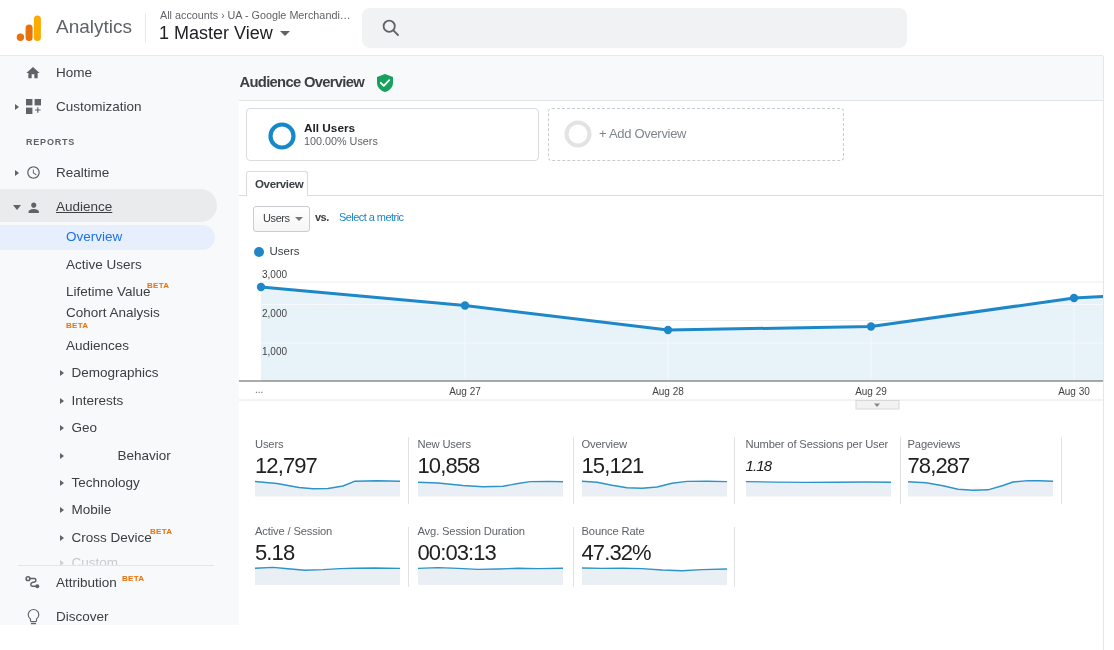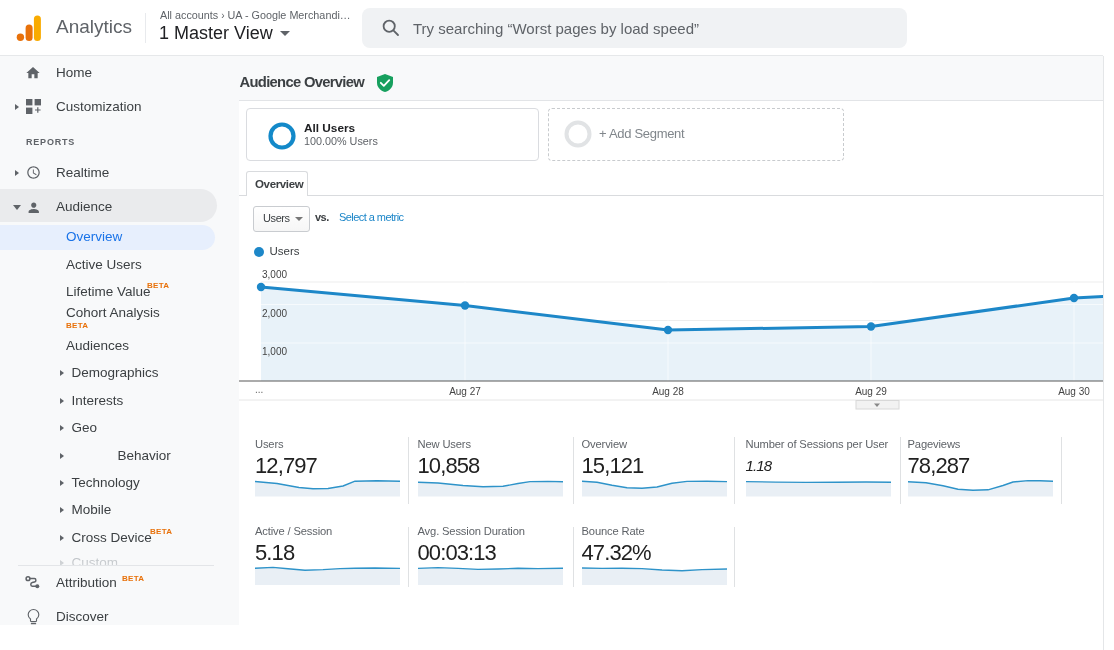--- a/index.html
+++ b/index.html
@@ -25,21 +25,20 @@
   <div class="abs" style="left:145px;top:13px;width:1px;height:30px;background:#e8eaed;"></div>
   <div class="txt" style="left:160px;top:8.5px;font-size:10.8px;color:#5f6368;">All accounts <span style="font-size:10px;">›</span>&nbsp;UA - Google Merchandi…</div>
   <div class="txt" style="left:159px;top:23px;font-size:18px;color:#202124;">1 Master View</div>
   <div class="abs" style="left:280px;top:31px;width:0;height:0;border-left:5px solid transparent;border-right:5px solid transparent;border-top:5px solid #5f6368;"></div>
 
   <div class="abs" style="left:362px;top:8px;width:545px;height:40px;background:#f0f2f4;border-radius:8px;"></div>
   <svg class="abs" style="left:381px;top:18px;" width="20" height="20" viewBox="0 0 20 20">
     <circle cx="8.2" cy="8.2" r="5.6" fill="none" stroke="#5f6368" stroke-width="1.8"></circle>
     <line x1="12.6" y1="12.6" x2="17" y2="17" stroke="#5f6368" stroke-width="1.8" stroke-linecap="round"></line>
   </svg>
-  <div class="txt" style="left:413px;top:20px;font-size:15px;color:#5f6368;">Try searching “Worst pages by load speed”</div>
 
   <div id="nav">
   <div class="abs" style="left:0;top:189px;width:216.5px;height:33px;background:#eaebed;border-radius:0 16.5px 16.5px 0;"></div>
   <div class="abs" style="left:0;top:224.8px;width:215px;height:25.4px;background:#e7effd;border-radius:0 12.7px 12.7px 0;"></div>
   <svg class="abs" style="left:24.5px;top:64.5px;" width="16" height="16" viewBox="0 0 24 24">
         <path d="M10 20v-6h4v6h5v-8h3L12 3 2 12h3v8z" fill="#5f6368"></path>
       </svg>
   <div class="txt" style="left:56px;top:64.5px;font-size:13.5px;color:#3c4043;font-weight:normal;letter-spacing:0;line-height:16px;">Home</div>
   <div class="abs" style="left:14.5px;top:103.5px;width:0;height:0;border-top:3px solid transparent;border-bottom:3px solid transparent;border-left:4.5px solid #5f6368;"></div>
   <svg class="abs" style="left:26px;top:99px;" width="15" height="15" viewBox="0 0 15 15">
@@ -52,21 +51,21 @@
   <div class="txt" style="left:26px;top:133.8px;font-size:9px;color:#5f6368;font-weight:bold;letter-spacing:0.8px;line-height:16px;">REPORTS</div>
   <div class="abs" style="left:14.5px;top:169.5px;width:0;height:0;border-top:3px solid transparent;border-bottom:3px solid transparent;border-left:4.5px solid #5f6368;"></div>
   <svg class="abs" style="left:25.5px;top:165px;" width="15" height="15" viewBox="0 0 24 24">
         <path d="M12 2C6.5 2 2 6.5 2 12s4.5 10 10 10 10-4.5 10-10S17.5 2 12 2zm0 18c-4.4 0-8-3.6-8-8s3.6-8 8-8 8 3.6 8 8-3.6 8-8 8zm.5-13H11v6l5.2 3.2.8-1.3-4.5-2.7z" fill="#5f6368"></path>
       </svg>
   <div class="txt" style="left:56px;top:164.5px;font-size:13.5px;color:#3c4043;font-weight:normal;letter-spacing:0;line-height:16px;">Realtime</div>
   <div class="abs" style="left:13px;top:204.5px;width:0;height:0;border-left:4px solid transparent;border-right:4px solid transparent;border-top:5px solid #5f6368;"></div>
   <svg class="abs" style="left:25.5px;top:199.5px;" width="15.5" height="15.5" viewBox="0 0 24 24">
         <path d="M12 12c2.2 0 4-1.8 4-4s-1.8-4-4-4-4 1.8-4 4 1.8 4 4 4zm0 2c-2.7 0-8 1.3-8 4v2h16v-2c0-2.7-5.3-4-8-4z" fill="#5f6368"></path>
       </svg>
-  <div class="txt" style="left:56px;top:199px;font-size:13.5px;color:#3c4043;font-weight:normal;letter-spacing:0;line-height:16px;">Audience</div>
+  <div class="txt" style="left:56px;top:199px;font-size:13.5px;color:#3c4043;font-weight:normal;letter-spacing:0;line-height:16px;text-decoration:underline;">Audience</div>
   <div class="txt" style="left:66px;top:229px;font-size:13.5px;color:#1a73e8;font-weight:normal;letter-spacing:0;line-height:16px;">Overview</div>
   <div class="txt" style="left:66px;top:256.5px;font-size:13.5px;color:#3c4043;font-weight:normal;letter-spacing:0;line-height:16px;">Active Users</div>
   <div class="txt" style="left:66px;top:284px;font-size:13.5px;color:#3c4043;font-weight:normal;letter-spacing:0;line-height:16px;">Lifetime Value</div>
   <div class="txt" style="left:147px;top:281px;font-size:8px;font-weight:bold;color:#e8710a;letter-spacing:0.3px;">BETA</div>
   <div class="txt" style="left:66px;top:305px;font-size:13.5px;color:#3c4043;font-weight:normal;letter-spacing:0;line-height:16px;">Cohort Analysis</div>
   <div class="txt" style="left:66px;top:320.5px;font-size:8px;font-weight:bold;color:#e8710a;letter-spacing:0.3px;">BETA</div>
   <div class="txt" style="left:66px;top:338px;font-size:13.5px;color:#3c4043;font-weight:normal;letter-spacing:0;line-height:16px;">Audiences</div>
   <div class="abs" style="left:60.0px;top:370.0px;width:0;height:0;border-top:3px solid transparent;border-bottom:3px solid transparent;border-left:4.5px solid #5f6368;"></div>
   <div class="txt" style="left:71.5px;top:365px;font-size:13.5px;color:#3c4043;font-weight:normal;letter-spacing:0;line-height:16px;">Demographics</div>
   <div class="abs" style="left:60.0px;top:397.5px;width:0;height:0;border-top:3px solid transparent;border-bottom:3px solid transparent;border-left:4.5px solid #5f6368;"></div>
@@ -112,21 +111,21 @@
   <svg class="abs" style="left:264px;top:117.5px;" width="36" height="36" viewBox="0 0 36 36">
     <circle cx="18" cy="18" r="11.5" fill="none" stroke="#1389c9" stroke-width="4.2"></circle>
   </svg>
   <div class="txt" style="left:304px;top:121px;font-size:11.8px;font-weight:bold;color:#202124;">All Users</div>
   <div class="txt" style="left:304px;top:134.5px;font-size:10.8px;color:#5f6368;">100.00% Users</div>
 
   <div class="abs" style="left:548px;top:108px;width:296px;height:53px;border:1px dashed #c8cbce;border-radius:4px;"></div>
   <svg class="abs" style="left:563px;top:119px;" width="30" height="30" viewBox="0 0 30 30">
     <circle cx="15" cy="15" r="11.5" fill="none" stroke="#e1e3e5" stroke-width="4"></circle>
   </svg>
-  <div class="txt" style="left:599px;top:126px;font-size:13px;color:#80868b;letter-spacing:-0.3px;">+ Add Segment</div>
+  <div class="txt" style="left:599px;top:126px;font-size:13px;color:#80868b;letter-spacing:-0.3px;">+ Add Overview</div>
 
   <div class="abs" style="left:239px;top:195px;width:864px;height:1px;background:#d9dbde;"></div>
   <div class="abs" style="left:246px;top:171px;width:62px;height:25px;background:#fff;border:1px solid #d9dbde;border-bottom:none;border-radius:3px 3px 0 0;"></div>
   <div class="txt" style="left:255px;top:177.5px;font-size:11.5px;font-weight:bold;color:#3c4043;letter-spacing:-0.35px;">Overview</div>
 
   <div class="abs" style="left:253px;top:205.5px;width:57px;height:26.5px;border:1px solid #c9ccd0;border-radius:3px;background:linear-gradient(#ffffff,#f6f6f6);"></div>
   <div class="txt" style="left:263px;top:212px;font-size:11px;color:#3c4043;letter-spacing:-0.4px;">Users</div>
   <div class="abs" style="left:294.5px;top:216.5px;width:0;height:0;border-left:4px solid transparent;border-right:4px solid transparent;border-top:4.5px solid #777;"></div>
   <div class="txt" style="left:315px;top:210.5px;font-size:11px;font-weight:bold;color:#3c4043;letter-spacing:-0.5px;">vs.</div>
   <div class="txt" style="left:339px;top:211px;font-size:11px;color:#1a85c8;letter-spacing:-0.55px;">Select a metric</div>

